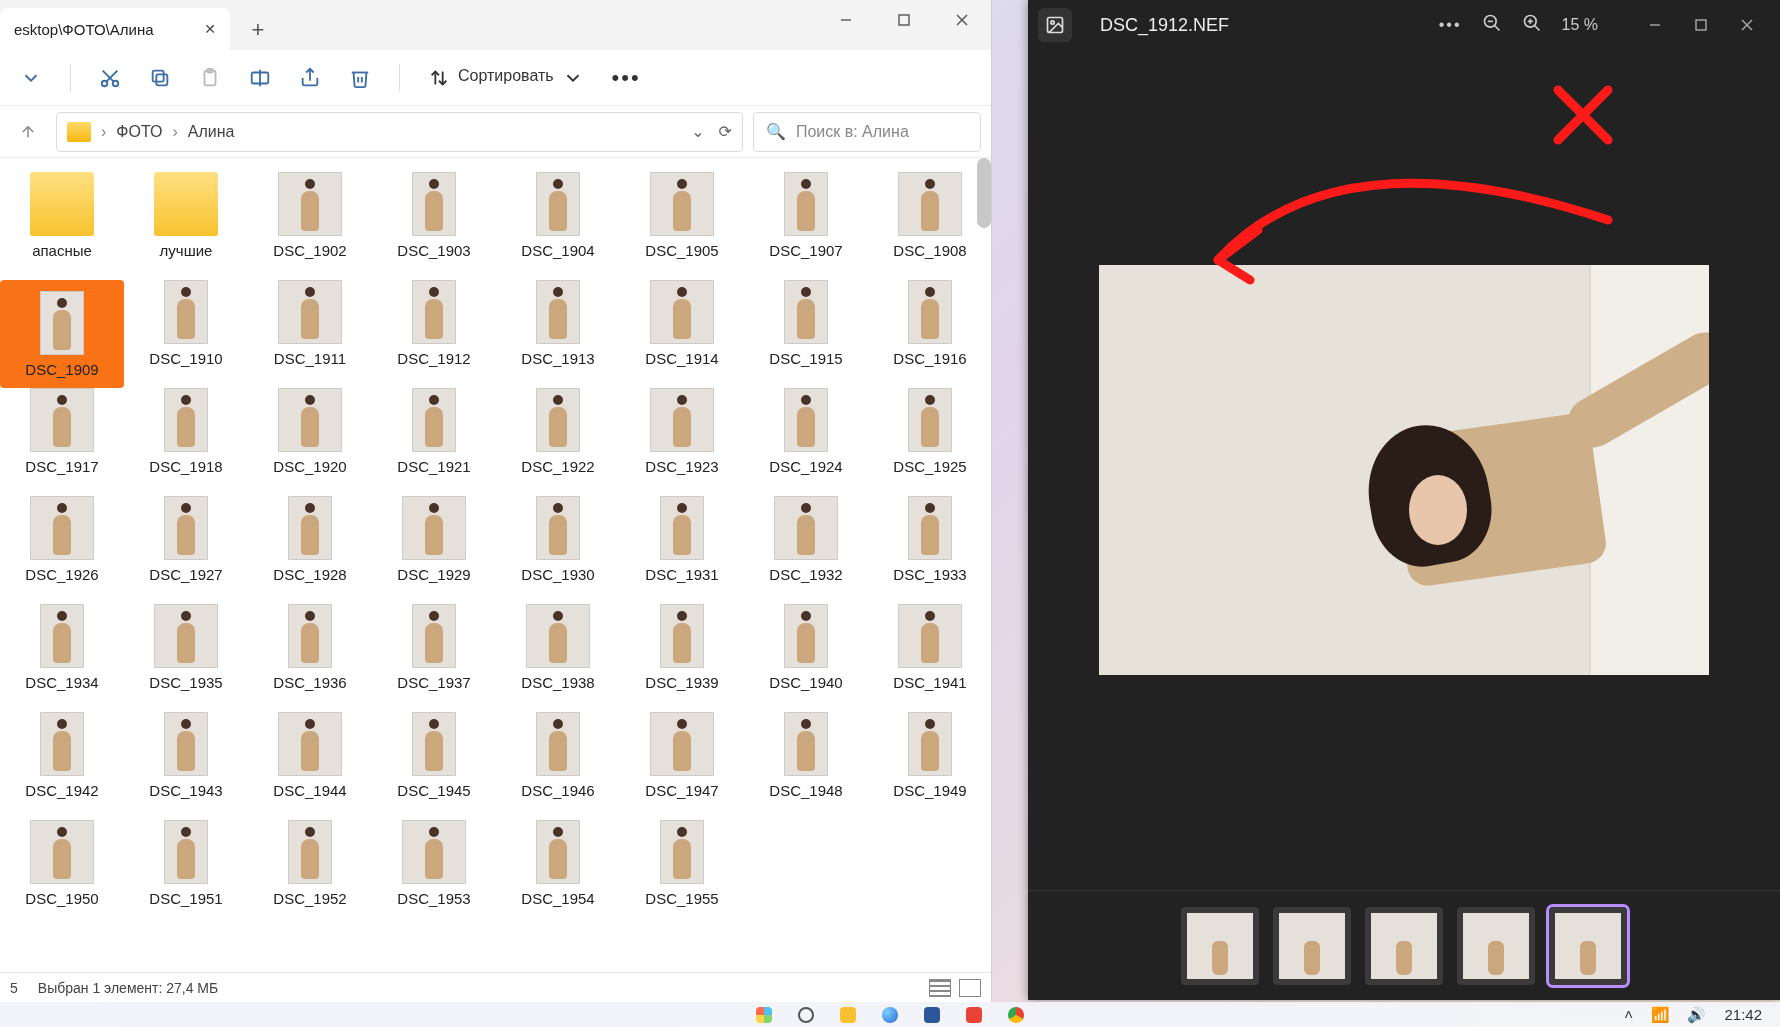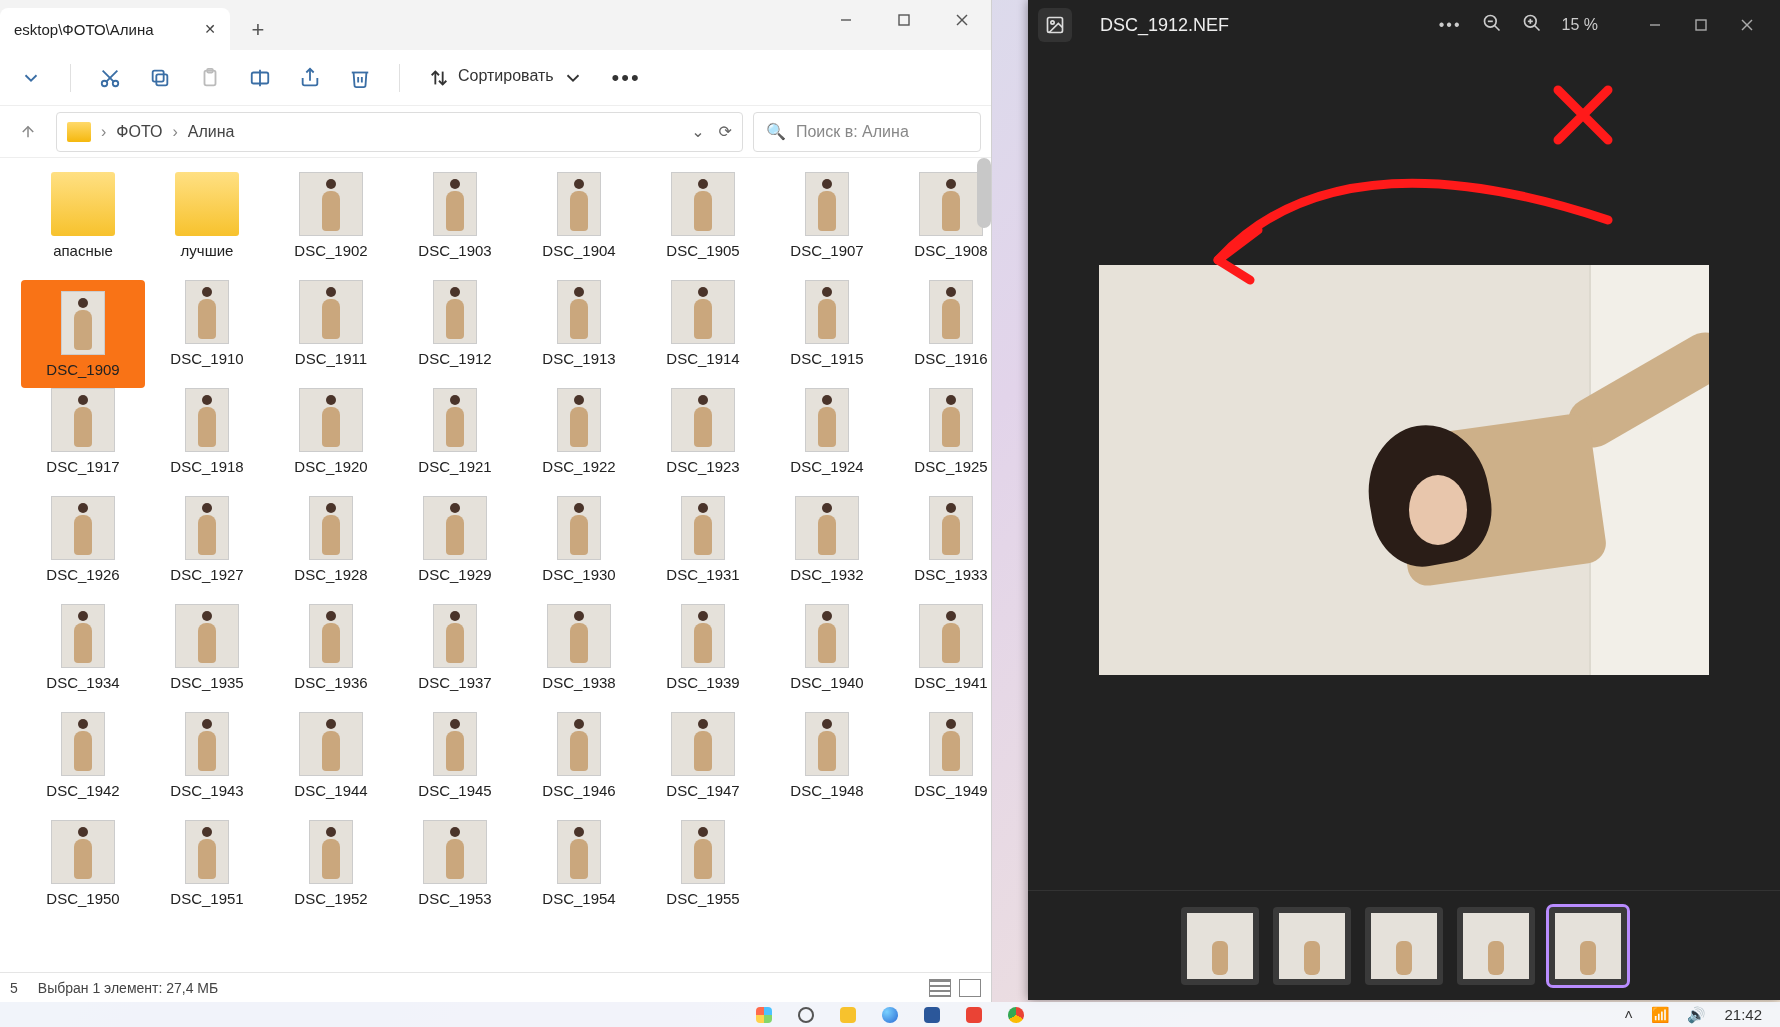--- a/index.html
+++ b/index.html
@@ -55,21 +55,21 @@
   }
   .folder-icon {
     width: 24px; height: 20px; background: linear-gradient(#ffd96a,#f5b80e); border-radius: 2px;
   }
   .crumb-sep { color:#888; }
   .addr-right { margin-left:auto; display:flex; gap:14px; color:#666; }
   .searchbox {
     width: 228px; height: 40px; border: 1px solid #ddd; border-radius: 4px;
     display:flex; align-items:center; padding:0 12px; gap:10px; color:#888; font-size:16px;
   }
-  .grid-wrap { flex:1; overflow:hidden; position:relative;padding-left:21px; }
+  .grid-wrap { flex:1; overflow:hidden; position:relative; }
   .grid {
     padding: 14px 0 0 0;
     display:grid; grid-template-columns: repeat(8, 124px);
     grid-auto-rows: 108px; justify-content: start;
   }
   .cell {
     display:flex; flex-direction:column; align-items:center; gap:6px;
     font-size: 15px; color:#222;
   }
   .cell.selected { background:#f97316; border-radius:4px;justify-content:center; }

